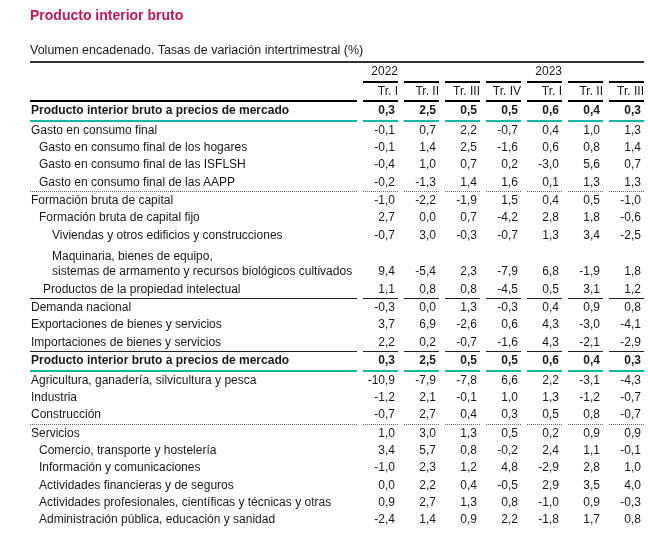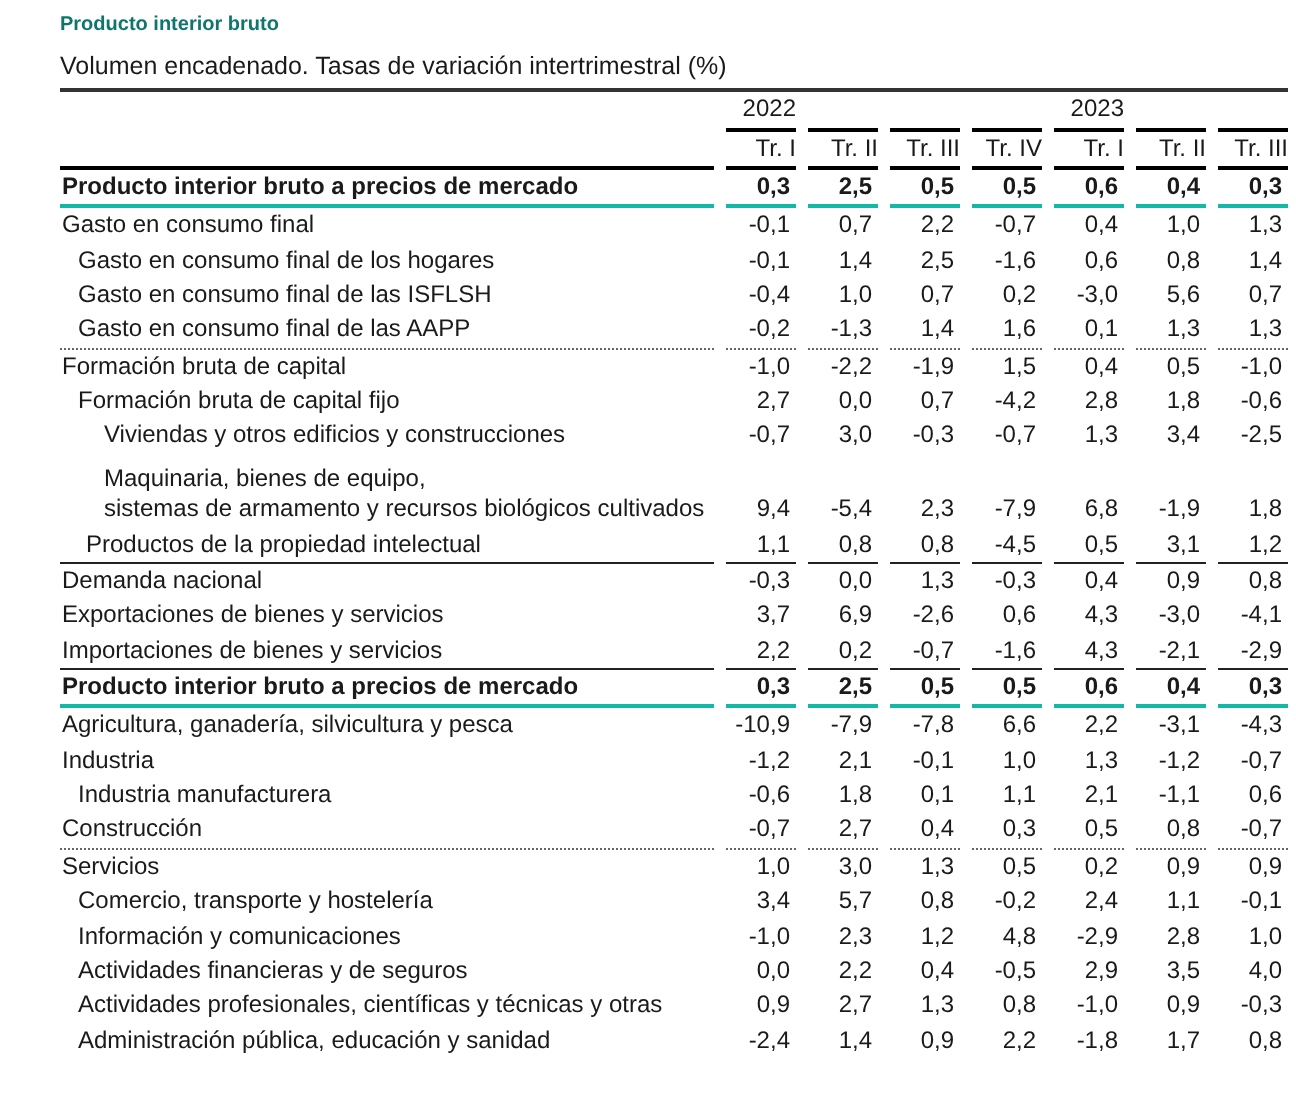--- a/index.html
+++ b/index.html
@@ -1,20 +1,20 @@
 <!DOCTYPE html>
 <html><head>
 <meta charset="utf-8">
 <style>
   html,body{margin:0;padding:0;background:#fff;}
   body{width:648px;height:554px;overflow:hidden;
        font-family:"Liberation Sans","DejaVu Sans",sans-serif;color:#1a1a1a;}
   .page{box-sizing:border-box;width:648px;padding:6px 4px 0 30px;}
-  .title{font-size:10px;font-weight:bold;color:#0f766e;line-height:1.3;}
-  .subtitle{font-size:12.5px;line-height:1.3;margin-top:6px;}
+  .title{font-size:14px;font-weight:bold;color:#be185d;line-height:1.3;}
+  .subtitle{font-size:12.5px;line-height:1.3;margin-top:18px;}
   .top-rule{border-bottom:2px solid #333;margin-top:3px;}
   table.gdp{border-collapse:separate;border-spacing:6px 0;table-layout:fixed;
             width:calc(100% + 12px);margin-left:-6px;font-size:12px;}
   col.c-num{width:35px;}
   td{padding:1px 0;line-height:1.28;vertical-align:bottom;
      white-space:nowrap;overflow:visible;}
   td.num{text-align:right;padding-right:3px;}
   td.yr{border-bottom:2px solid #000;padding-right:0;}
   tr.qrow td{border-bottom:2px solid #000;}
   td.q{text-align:right;padding-right:0;}
@@ -223,30 +223,20 @@
         <tr class="row">
           <td class="ind0">Industria</td>
           <td class="num">-1,2</td>
           <td class="num">2,1</td>
           <td class="num">-0,1</td>
           <td class="num">1,0</td>
           <td class="num">1,3</td>
           <td class="num">-1,2</td>
           <td class="num">-0,7</td>
         </tr>
-        <tr class="row">
-          <td class="ind1">Industria manufacturera</td>
-          <td class="num">-0,6</td>
-          <td class="num">1,8</td>
-          <td class="num">0,1</td>
-          <td class="num">1,1</td>
-          <td class="num">2,1</td>
-          <td class="num">-1,1</td>
-          <td class="num">0,6</td>
-        </tr>
         <tr class="row sep-dotted">
           <td class="ind0">Construcción</td>
           <td class="num">-0,7</td>
           <td class="num">2,7</td>
           <td class="num">0,4</td>
           <td class="num">0,3</td>
           <td class="num">0,5</td>
           <td class="num">0,8</td>
           <td class="num">-0,7</td>
         </tr>

